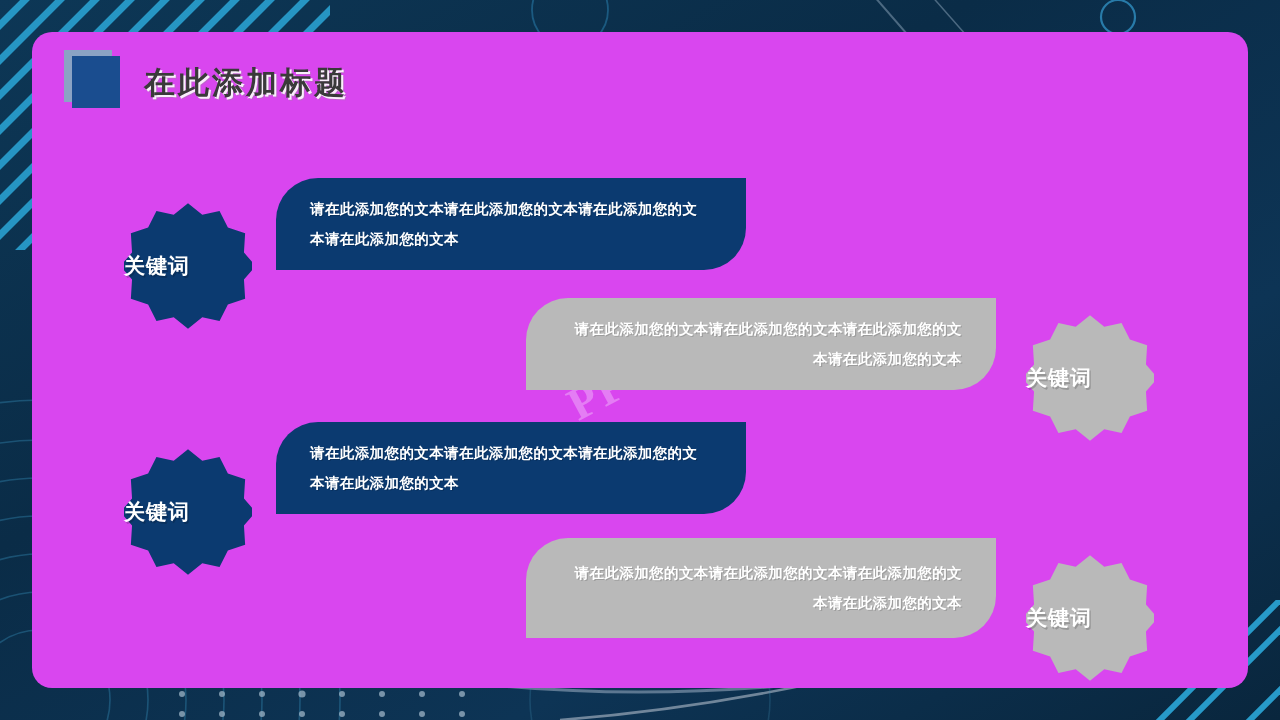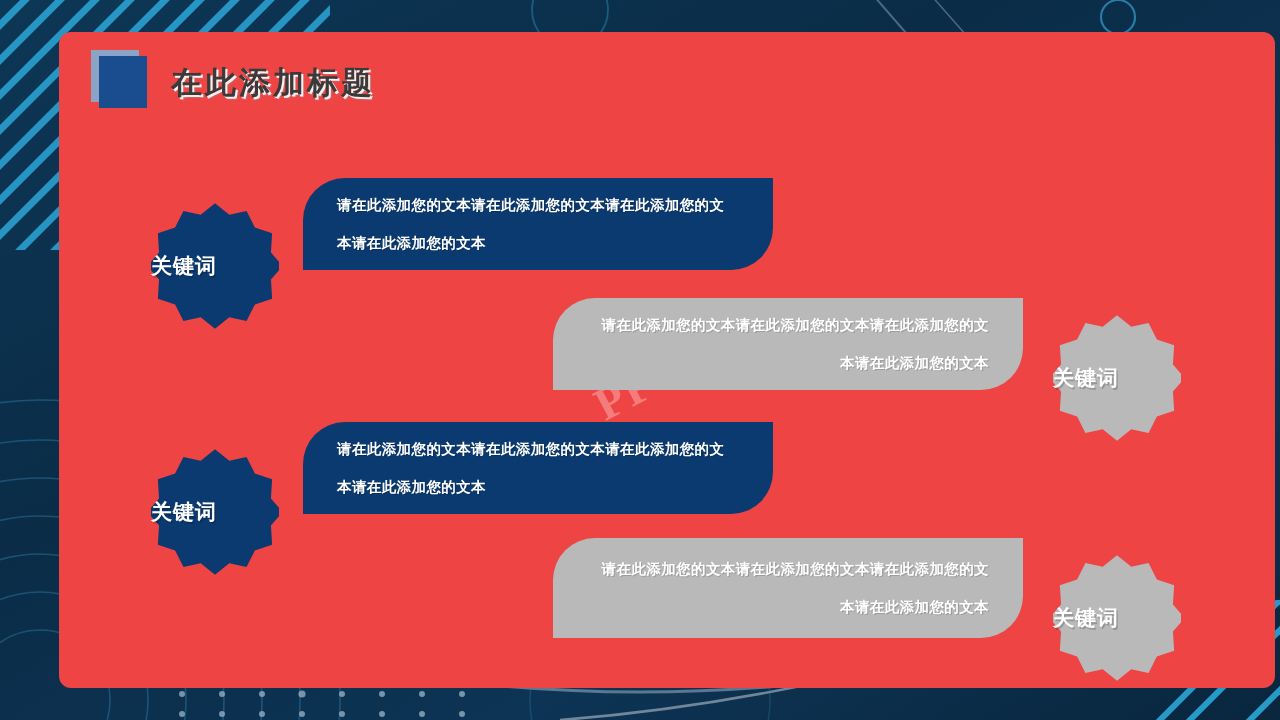--- a/index.html
+++ b/index.html
@@ -11,24 +11,23 @@
   }
 
   
   #bg{ position:absolute; inset:0; width:1280px; height:720px; }
 
   
   #slide-card{
     position:absolute;
     left:32px; top:32px;
     width:1216px; height:656px;
-    background:#ef4444;
-    border-radius:12px;
+    background:#d946ef;
+    border-radius:20px;
     overflow:hidden;
-    margin-left:27px;
   }
 
   
   #header{
     position:absolute; left:0; top:0; width:100%; height:110px;
   }
   #title-icon-shadow{
     position:absolute; left:32px; top:18px;
     width:48px; height:52px;
     background:#8ba3c4;
@@ -65,21 +64,21 @@
 
   
   .panel{
     position:absolute;
     display:flex; align-items:center;
     padding:0 34px;
   }
   .panel-text{
     font-size:14.5px;
     font-weight:bold;
-    line-height:38px;
+    line-height:30px;
     color:#ffffff;
     letter-spacing:0.4px;
     text-shadow:1.2px 1.2px 0 rgba(0,0,0,0.15);
     width:100%;
   }
   .panel-blue{
     background:#0b3a70;
     border-radius:42px 0 42px 0;
   }
   .panel-gray{

